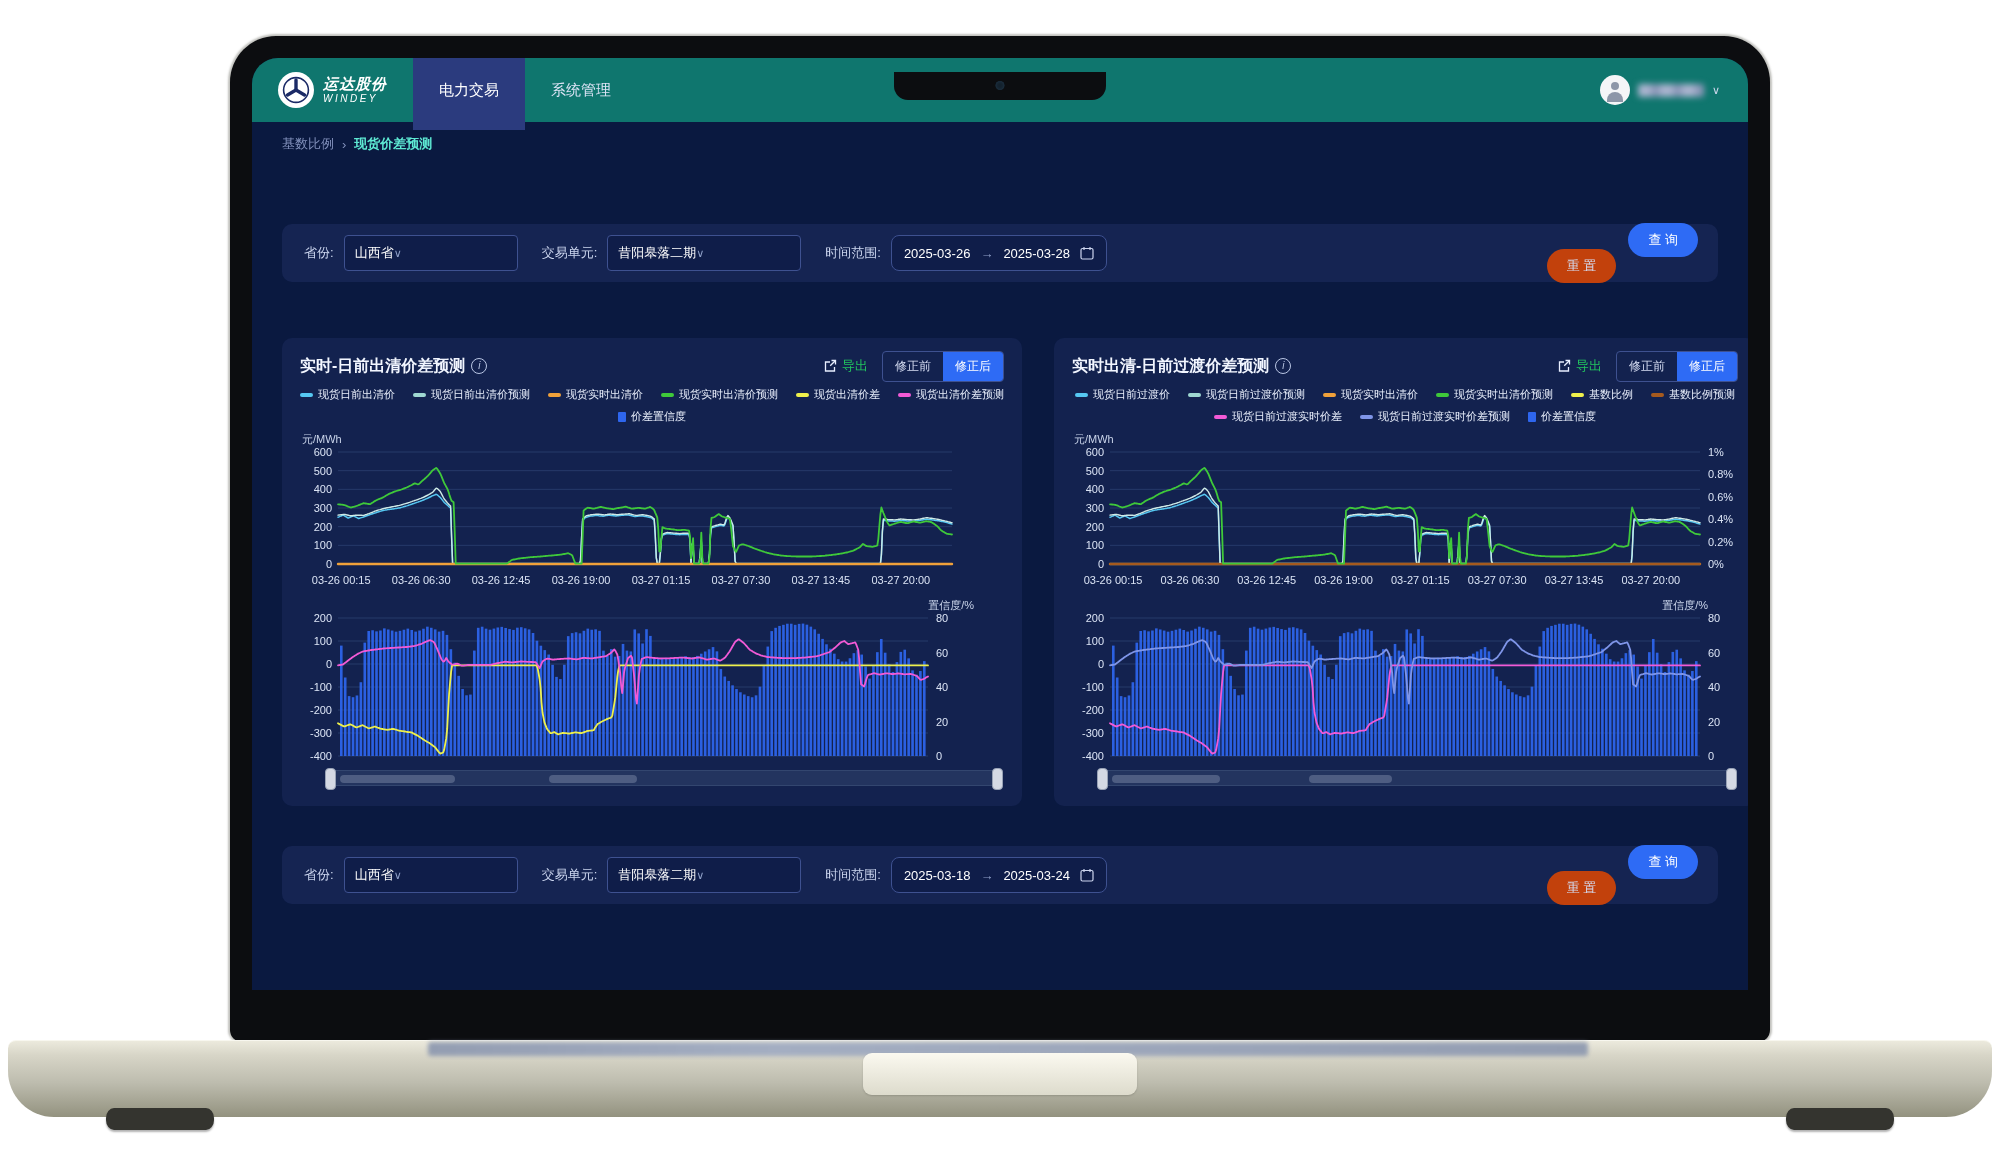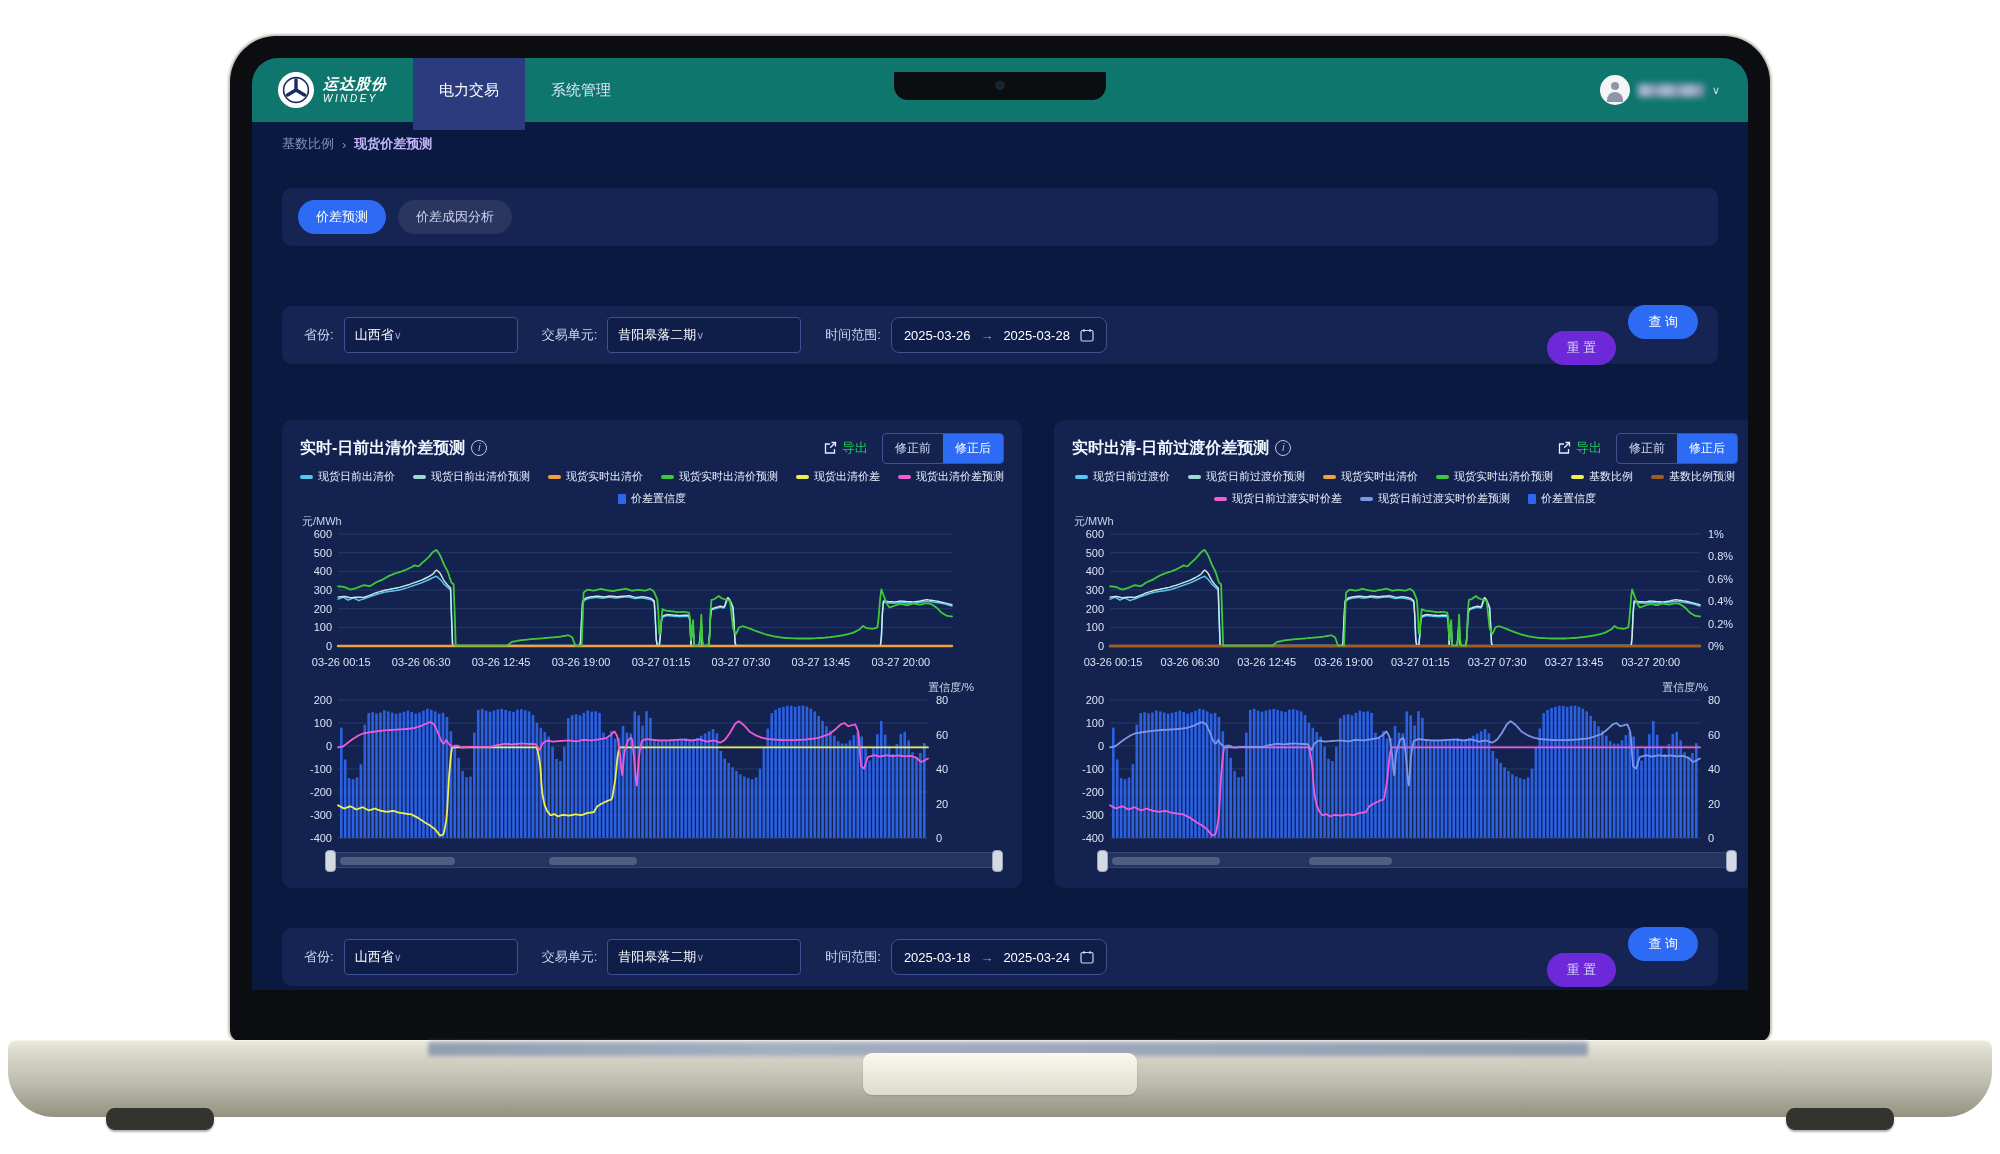--- a/index.html
+++ b/index.html
@@ -35,41 +35,41 @@
   .nav-item.active{background:#2b3b7e;color:#fff;}
   .nav-right{margin-left:auto;display:flex;align-items:center;gap:8px;padding-right:28px;}
   .avatar{width:30px;height:30px;border-radius:50%;background:#f4f5f7;position:relative;overflow:hidden;}
   .avatar .hd{position:absolute;left:11px;top:7px;width:8px;height:8px;border-radius:50%;background:#8d96a8;}
   .avatar .bd{position:absolute;left:7px;top:17px;width:16px;height:10px;border-radius:8px 8px 0 0;background:#8d96a8;}
   .user-blur{width:66px;height:13px;border-radius:2px;filter:blur(3px);
        background:repeating-linear-gradient(90deg,#aab4cf 0 13px,#8d99b9 13px 22px);}
   .chev{color:#cfd8ee;font-size:11px;}
   
   .crumbs{padding:13px 0 11px 30px;font-size:13px;color:#8392bd;display:flex;gap:8px;align-items:center;}
-  .crumbs .cur{color:#c4b5fd;font-weight:bold;}
+  .crumbs .cur{color:#5eead4;font-weight:bold;}
   .card{background:#152452;border-radius:10px;margin:0 30px;box-sizing:border-box;}
   .tabs-card{margin-top:24px;padding:12px 16px;display:flex;gap:12px;}
   .pill{padding:8px 18px;border-radius:17px;font-size:13px;cursor:pointer;}
   .pill.active{background:#2e6bf5;color:#fff;}
   .pill.idle{background:#2a3560;color:#ccd5ef;}
   .filter-card{margin-top:60px;height:58px;display:flex;align-items:center;padding:0 20px;gap:10px;font-size:13px;color:#ccd6ef;}
   .filter-card.bot{margin-top:40px;}
   .f-label{margin-left:14px;}
   .f-label:first-child{margin-left:2px;}
   .sel{display:flex;align-items:center;width:152px;height:34px;border:1px solid #3e5190;
        border-radius:4px;background:#0f1d49;color:#fff;padding:0 10px;cursor:pointer;}
   .sel.w2{width:172px;}
   .sel .v{font-size:13px;}
   .sel .c{color:#8fa0c8;font-size:11px;}
   .drange{display:flex;align-items:center;gap:10px;height:34px;border:1px solid #3e5190;border-radius:8px;
        background:#0f1d49;color:#fff;padding:0 12px;font-size:13px;cursor:pointer;}
   .drange .arrow{color:#8fa0c8;}
   .btns{margin-left:auto;display:flex;gap:12px;}
   .btn{height:34px;padding:0 20px;border-radius:17px;font-size:13px;display:flex;align-items:center;cursor:pointer;}
-  .btn.ghost{background:#6d28d9;color:#d4dcf2;margin-top:26px;}
+  .btn.ghost{background:#c2410c;color:#d4dcf2;margin-top:26px;}
   .btn.primary{background:#2e6bf5;color:#fff;}
   
   .panels{display:flex;gap:32px;margin:56px 30px 0 30px;}
   .panel{flex:1;height:468px;background:#13224f;border-radius:10px;padding:14px 18px;box-sizing:border-box;position:relative;}
   .p-head{display:flex;align-items:center;height:28px;}
   .p-title{font-size:16px;font-weight:bold;color:#f2f6ff;}
   .info-i{display:inline-block;width:14px;height:14px;border:1px solid #b9c6e4;border-radius:50%;color:#b9c6e4;
        font-size:10px;line-height:14px;text-align:center;margin-left:6px;font-style:italic;}
   .p-tools{margin-left:auto;display:flex;align-items:center;gap:14px;}
   .export{display:flex;align-items:center;gap:5px;color:#22c55e;font-size:13px;cursor:pointer;}
@@ -122,24 +122,20 @@
           <span class="chev">∨</span>
         </div>
       </div>
 
       <div class="crumbs">
         <span>基数比例</span>
         <span>›</span>
         <span class="cur">现货价差预测</span>
       </div>
 
-      <div class="card tabs-card">
-        <div class="pill active">价差预测</div>
-        <div class="pill idle">价差成因分析</div>
-      </div>
 
       <div class="card filter-card">
         <span class="f-label">省份:</span>
         <div class="sel">
           <span class="v">山西省</span>
             <span class="c">∨</span>
         </div>
         <span class="f-label">交易单元:</span>
         <div class="sel w2">
           <span class="v">昔阳皋落二期</span>

